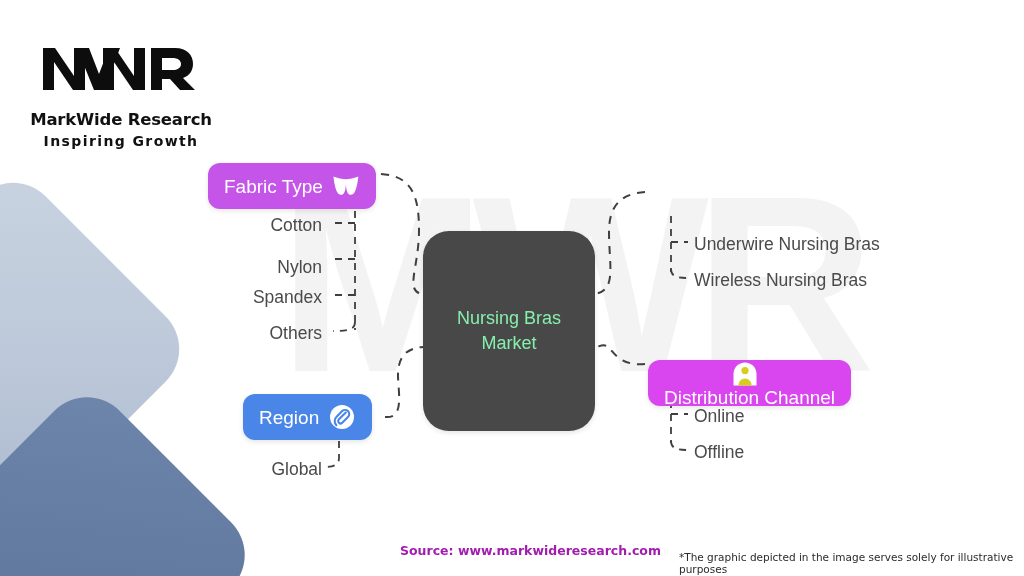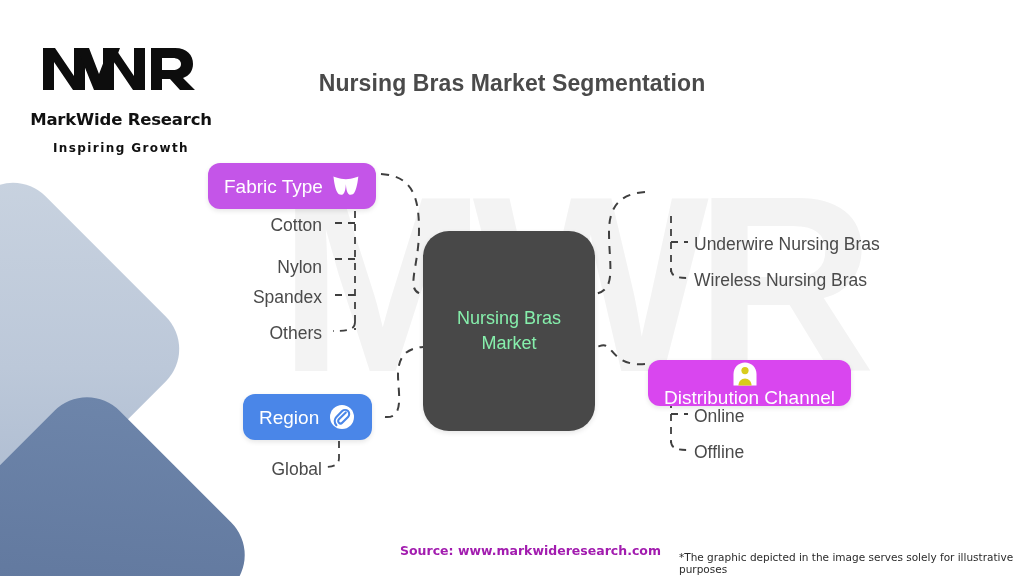--- a/index.html
+++ b/index.html
@@ -71,25 +71,25 @@
   }
   .logo-name {
     font-size: 16.5px;
     font-weight: bold;
     color: #111111;
     letter-spacing: -0.2px;
     margin-top: 16px;
     font-family: "DejaVu Sans", sans-serif;
   }
   .logo-tag {
-    font-size: 12px;
+    font-size: 14px;
     font-weight: bold;
     color: #111111;
     letter-spacing: 1.4px;
-    margin-top: 12px;
+    margin-top: 4px;
     font-family: "DejaVu Sans", sans-serif;
   }
 
   .page-title {
     position: absolute;
     left: 0;
     top: 70px;
     width: 1024px;
     text-align: center;
     font-size: 23px;
@@ -212,21 +212,20 @@
         <path d="M2 58 L2 16 L14 16 L33 44 L33 16 L44 16 L44 58 L32 58 L13 30 L13 58 Z"></path>
         <path d="M36 16 L48 16 L58 42 L68 16 L79 16 L63 58 L53 58 Z"></path>
         <path d="M62 58 L62 16 L74 16 L93 44 L93 16 L104 16 L104 58 L92 58 L73 30 L73 58 Z"></path>
         <path d="M110 16 L134 16 C146 16 152 23 152 32 C152 39 148 44 142 46 L154 58 L139 58 L129 47 L121 47 L121 58 L110 58 Z M121 26 L121 38 L132 38 C136 38 140 36 140 32 C140 28 136 26 132 26 Z"></path>
       </g>
     </svg>
     <div class="logo-name">MarkWide Research</div>
     <div class="logo-tag">Inspiring Growth</div>
   </div>
 
-  <div class="page-title">Nursing Bras Market Segmentation</div>
 
   <svg id="links">
 
     <path d="M 381 174 C 412 176 419 196 419 230 C 419 268 404 292 423 294"></path>
 
     <path d="M 385 417 C 405 419 398 392 398 375 C 398 355 408 348 423 347"></path>
 
     <path d="M 645 192 C 620 194 609 206 609 232 C 609 266 617 290 595 294"></path>
 
     <path d="M 645 364 C 624 366 616 356 610 349 C 604 342 600 347 595 347"></path>

